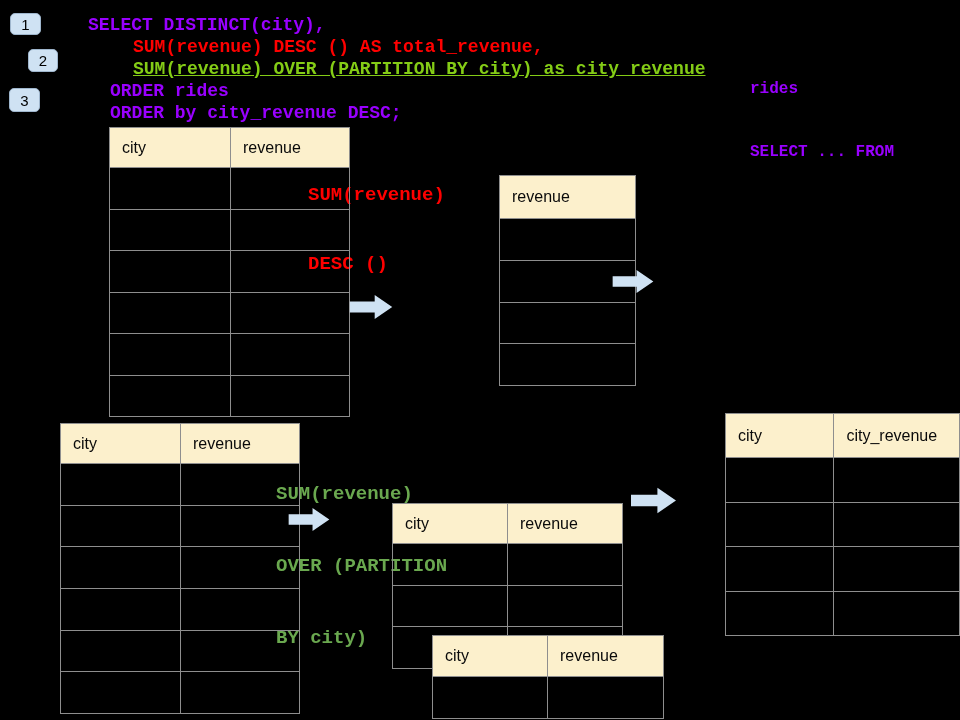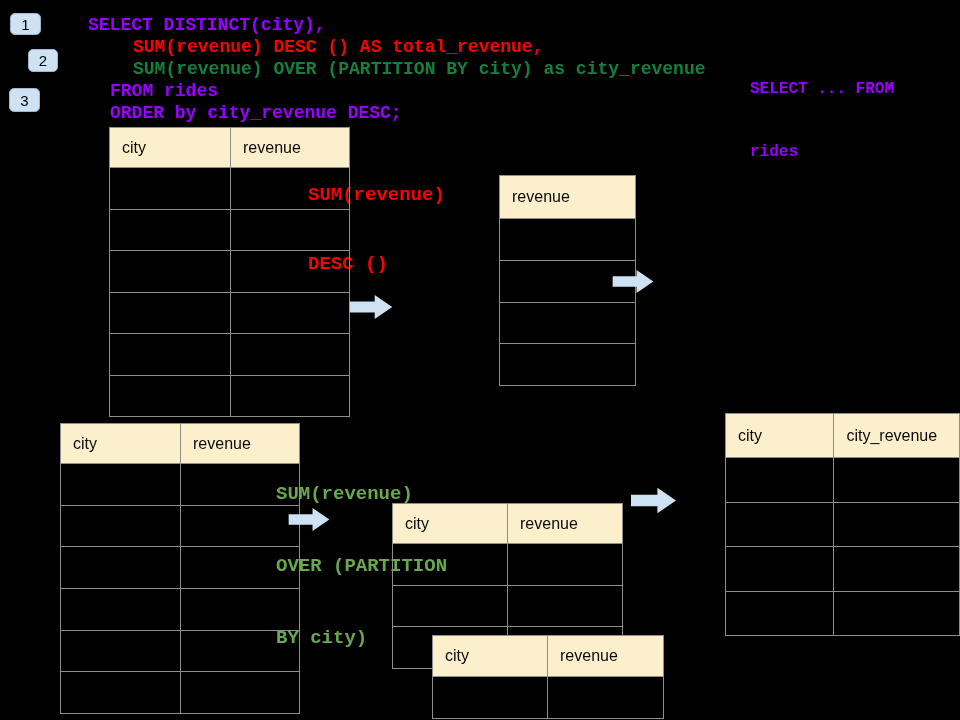--- a/index.html
+++ b/index.html
@@ -77,27 +77,27 @@
 <body>
 
 <div id="canvas">
 
   <div class="badge badge1">1</div>
   <div class="badge badge2">2</div>
   <div class="badge badge3">3</div>
 
   <div class="code-line cl0" style="color: rgb(153, 0, 255);">SELECT DISTINCT(city),</div>
   <div class="code-line cl1" style="color: rgb(255, 0, 0);">SUM(revenue) DESC () AS total_revenue,</div>
-  <div class="code-line cl2" style="color: #15803d;">SUM(revenue) OVER (PARTITION BY city) as city_revenue</div>
-  <div class="code-line cl3" style="color: rgb(153, 0, 255);">FROM rides</div>
+  <div class="code-line cl2" style="color: #84cc16; text-decoration: underline;">SUM(revenue) OVER (PARTITION BY city) as city_revenue</div>
+  <div class="code-line cl3" style="color: rgb(153, 0, 255);">ORDER rides</div>
   <div class="code-line cl4" style="color: rgb(153, 0, 255);">ORDER by city_revenue DESC;</div>
 
   <div class="side-note" style="color: rgb(153, 0, 255);">
+    <div>rides</div>
     <div>SELECT ... FROM</div>
-    <div>rides</div>
   </div>
 
   <div class="annotation ann-total" style="color: rgb(255, 0, 0);">
     <div>SUM(revenue)</div>
     <div>DESC ()</div>
   </div>
 
   <div class="annotation ann-partition" style="color: rgb(106, 168, 79);">
     <div>SUM(revenue)</div>
     <div>OVER (PARTITION</div>

